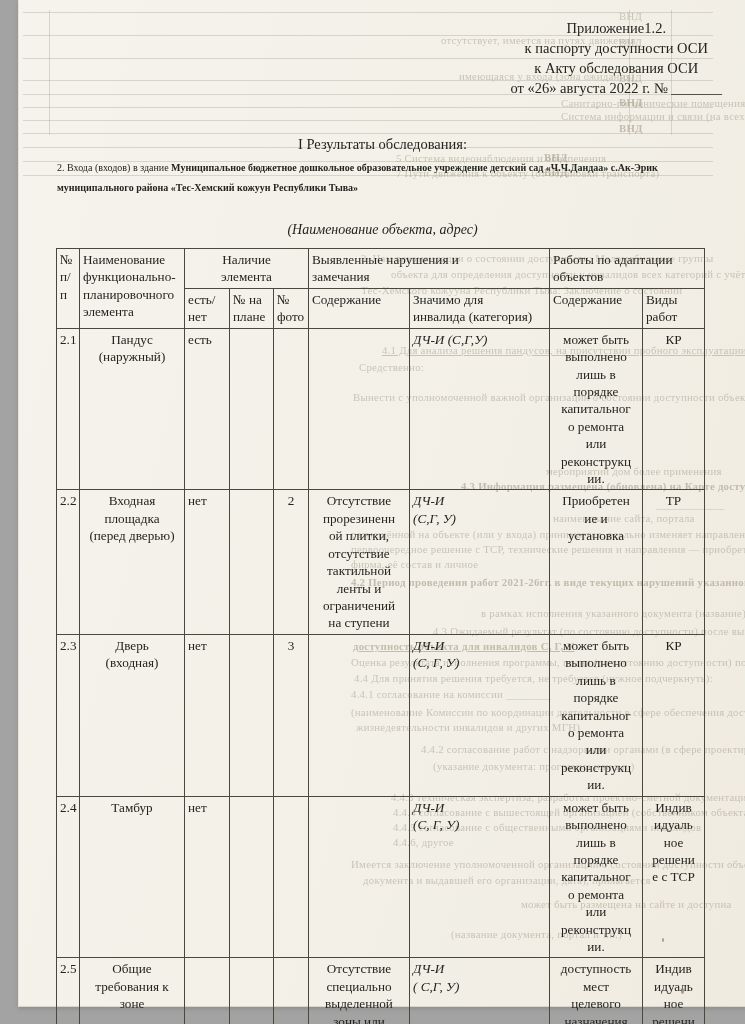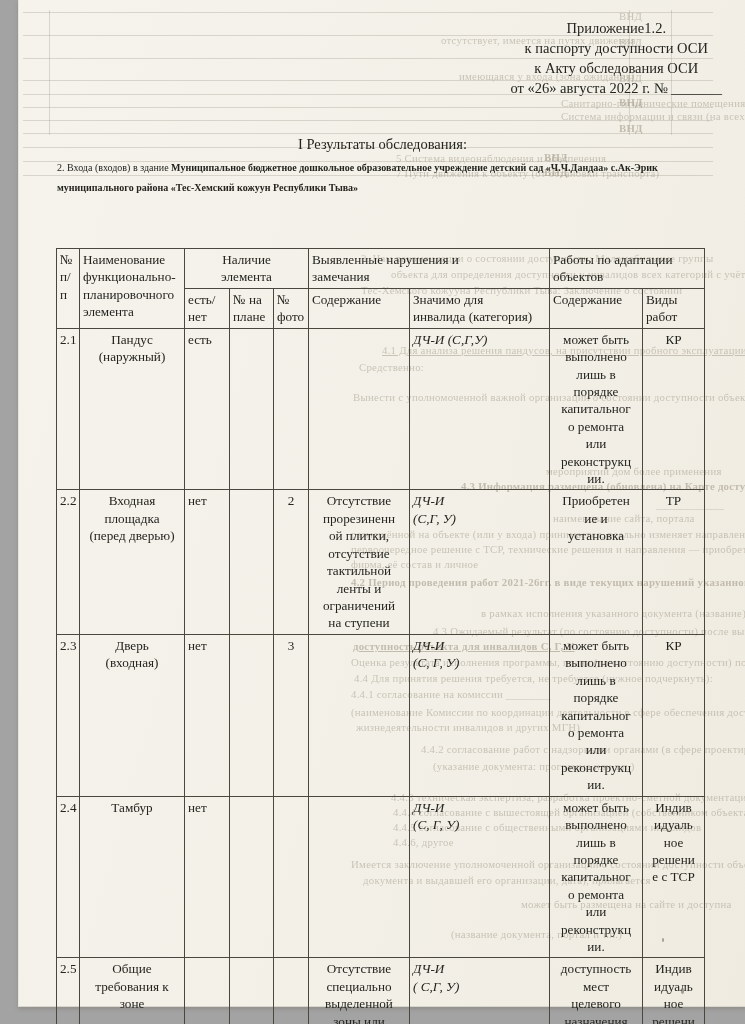--- a/index.html
+++ b/index.html
@@ -114,20 +114,21 @@
         <div class="line">Приложение1.2.</div>
         <div class="line">к паспорту доступности ОСИ</div>
         <div class="line">к Акту обследования ОСИ</div>
         <div class="line">от «26» августа 2022 г. № _______</div>
       </div>
 
       <div class="sect-title">I Результаты обследования:</div>
 
       <div class="intro"><span>2. Входа (входов) в здание  </span><span class="bold">Муниципальное бюджетное дошкольное образовательное учреждение детский сад «Ч.Ч.Дандаа» с.Ак-Эрик муниципального района «Тес-Хемский кожуун Республики Тыва»</span></div>
 
+      <div class="caption">(Наименование объекта, адрес)</div>
 
       <table class="survey">
         <colgroup>
           <col style="width:23px">
             <col style="width:105px">
             <col style="width:45px">
           <col style="width:44px">
             <col style="width:35px">
             <col style="width:101px">
           <col style="width:140px">

